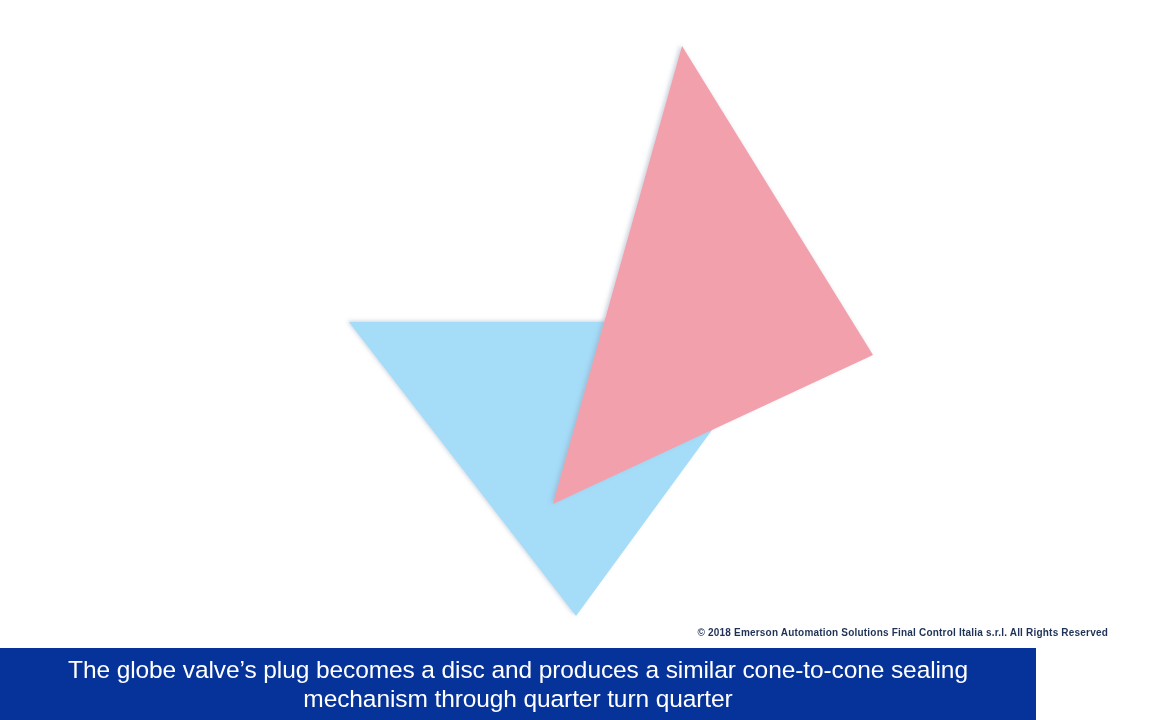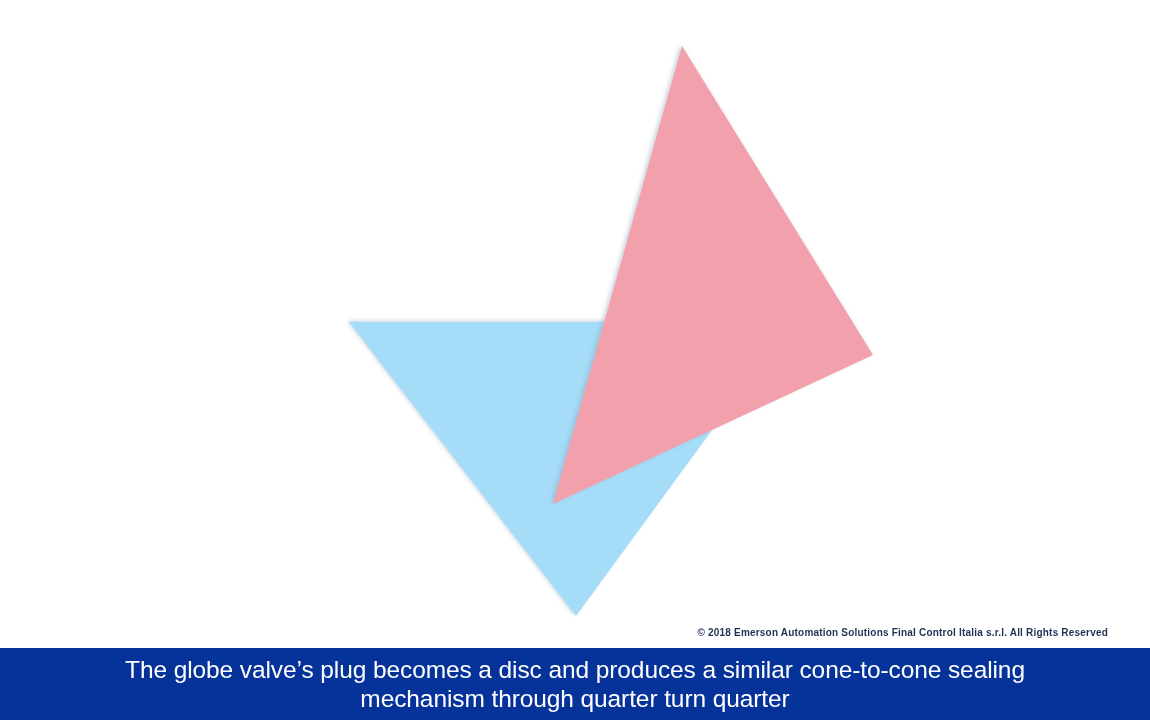--- a/index.html
+++ b/index.html
@@ -39,21 +39,21 @@
     font-size: 10px;
     font-weight: bold;
     letter-spacing: 0.02em;
     color: #1f3256;
     white-space: nowrap;
   }
   .caption-bar {
     position: absolute;
     left: 0;
     top: 648px;
-    width: 1150px;
+    width: 1036px;
     height: 72px;
     background: #06339a;
     display: flex;
     align-items: center;
     justify-content: center;
   }
   .caption-text {
     margin: 0;
     width: 1000px;
     text-align: center;

